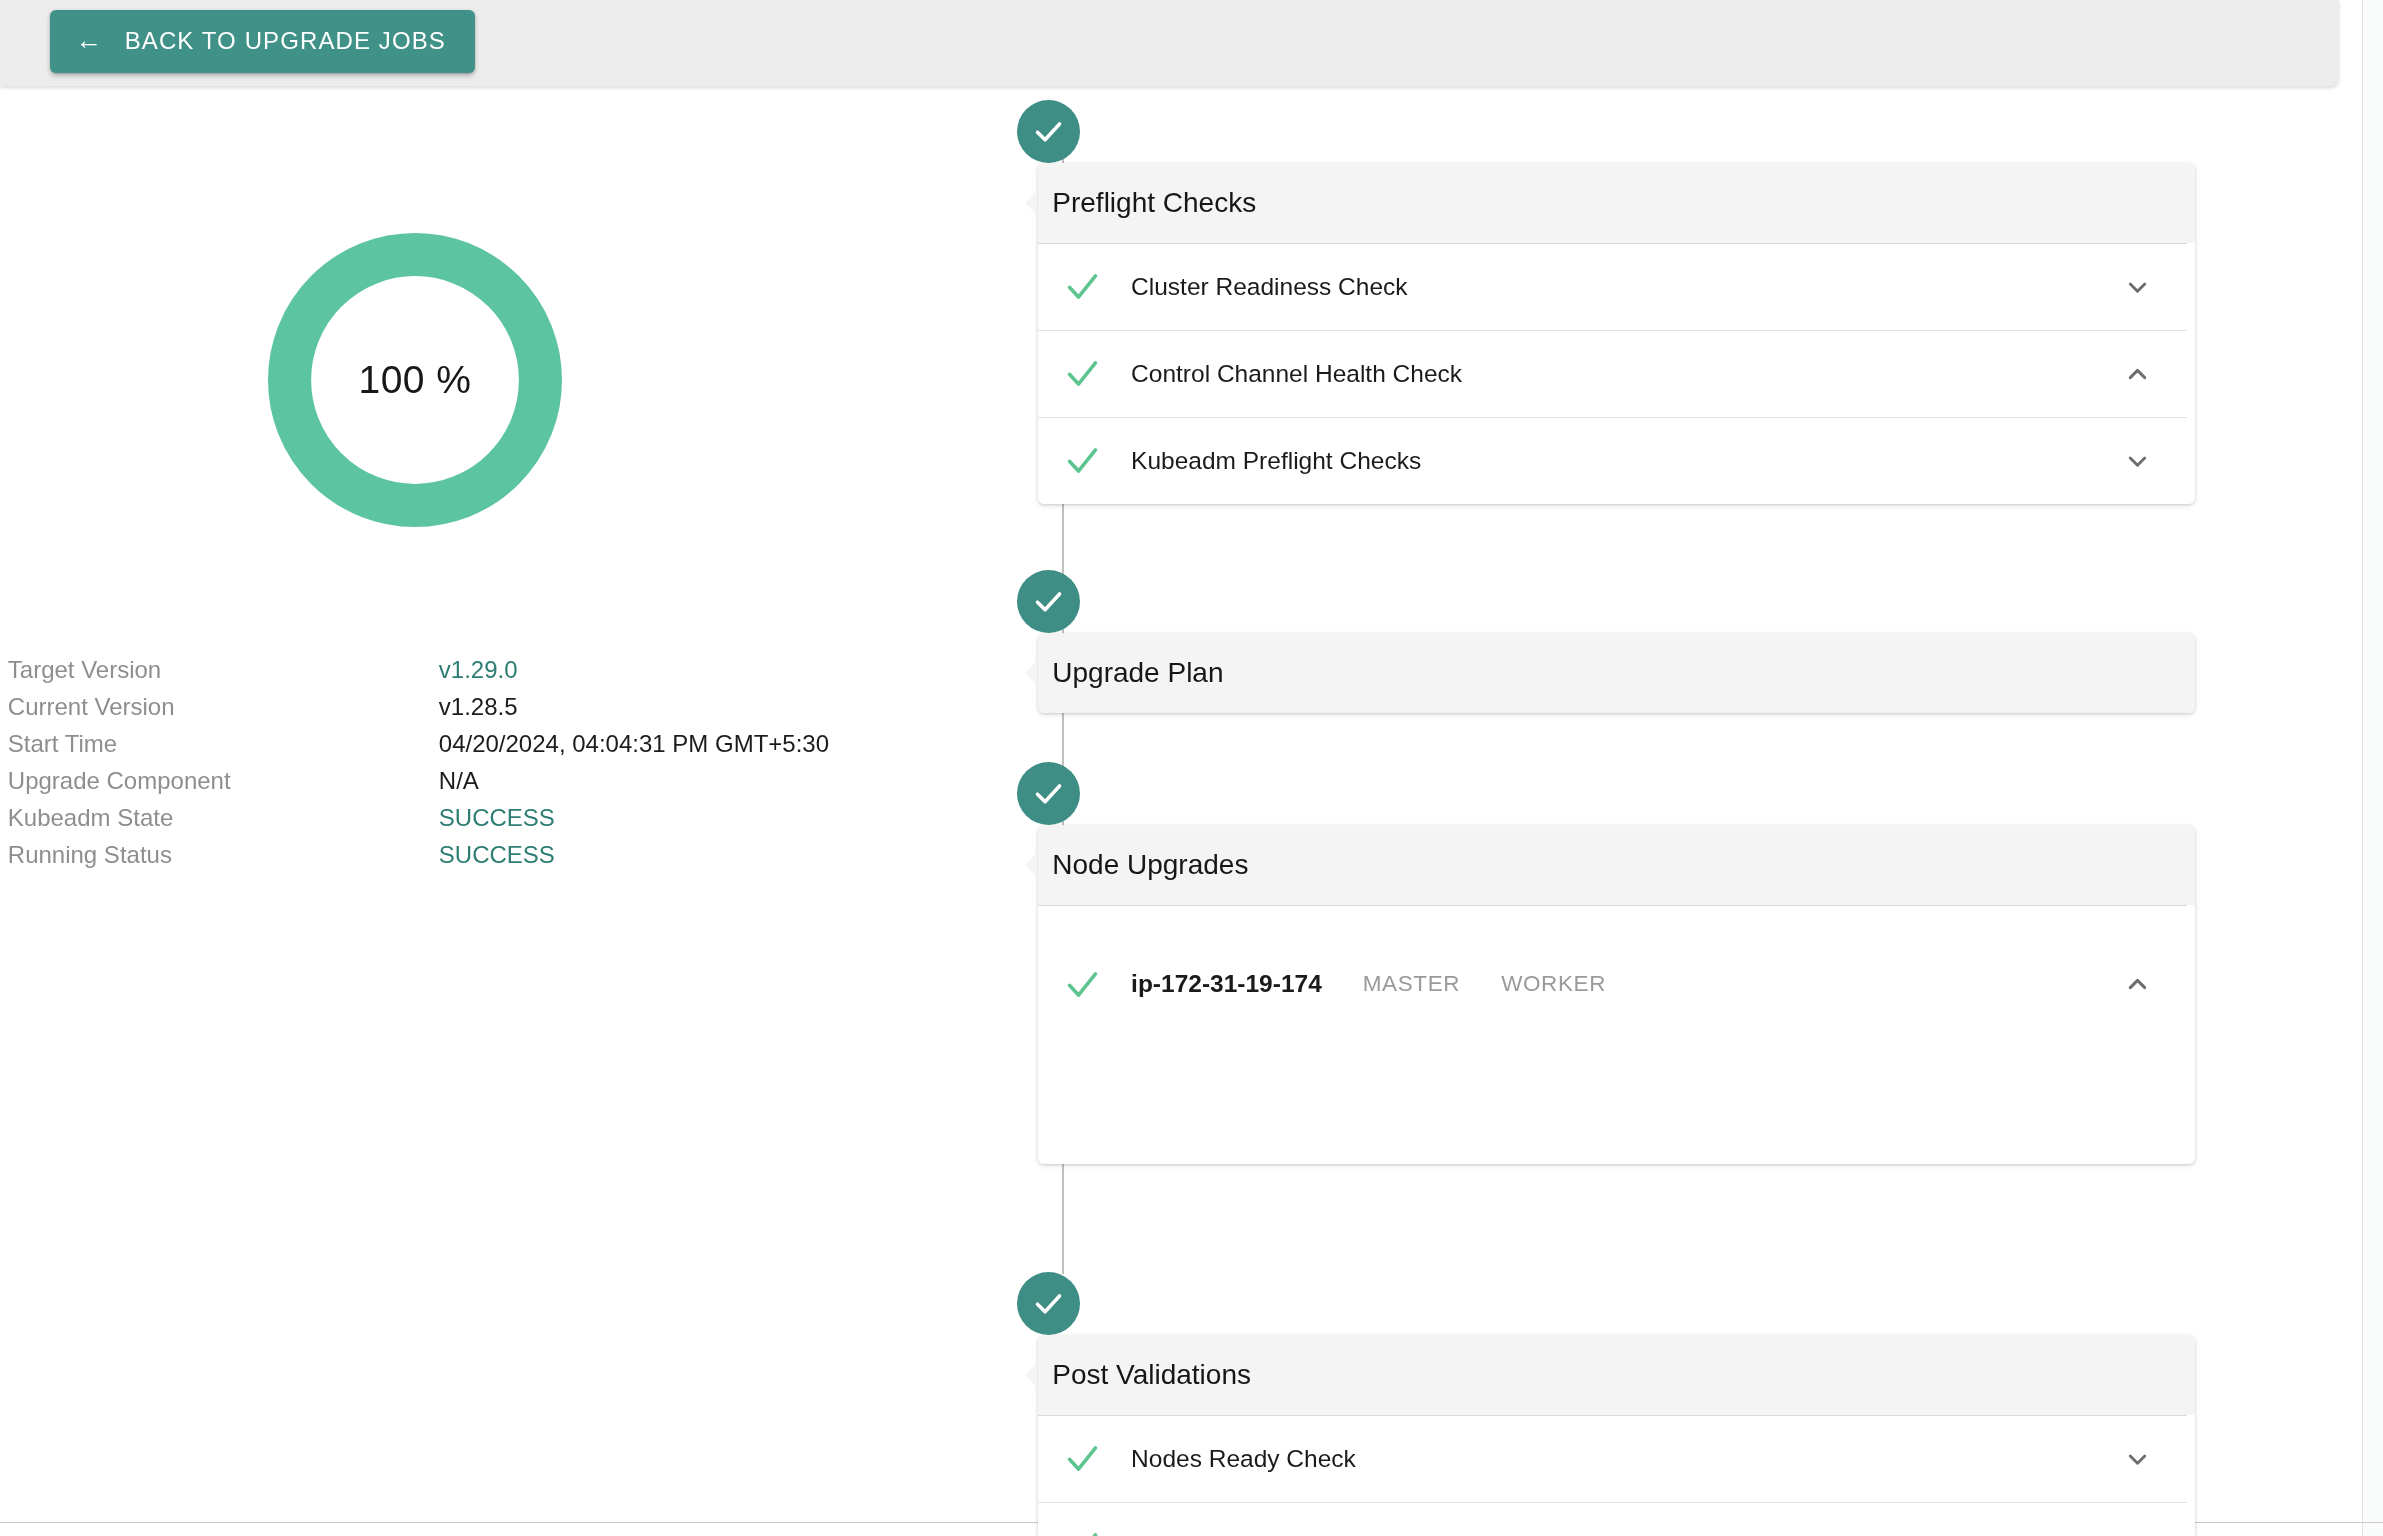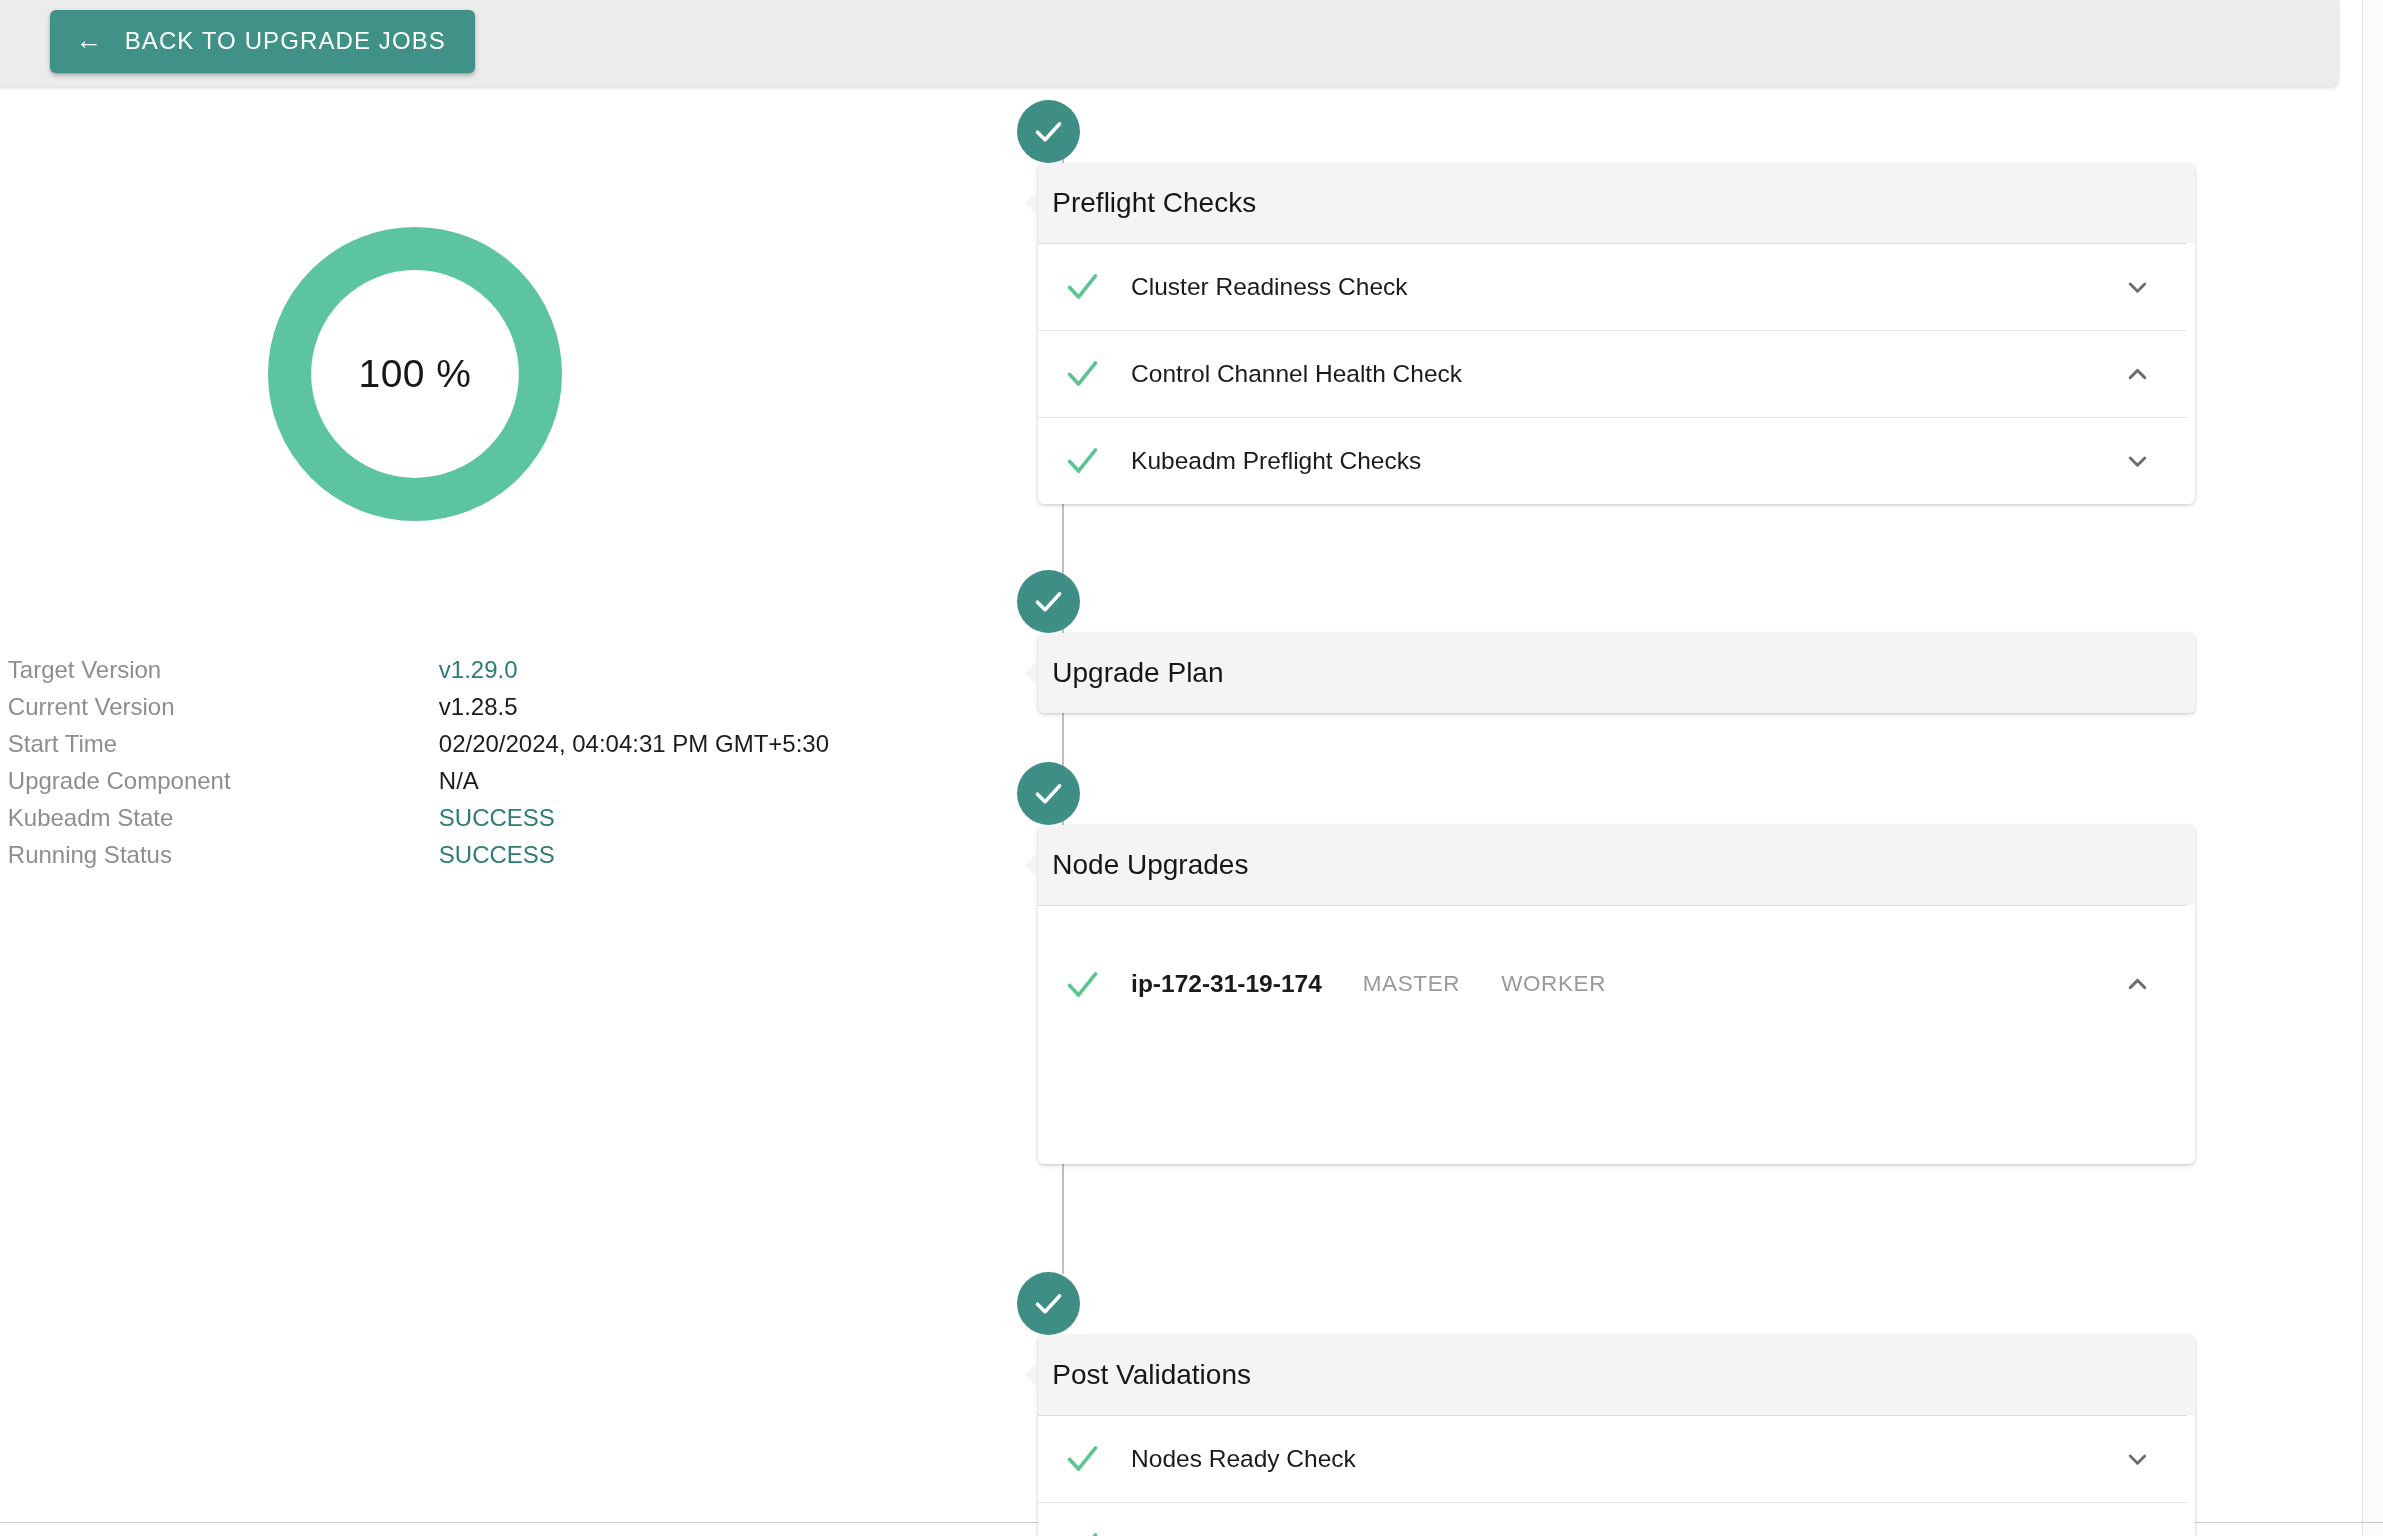--- a/index.html
+++ b/index.html
@@ -67,21 +67,21 @@
 
   
   .left-col {
     position: absolute;
     left: 0; top: 86px;
     width: 1010px;
     height: 1411px;
   }
   .donut-wrap {
     position: absolute;
-    left: 268px; top: 141px;
+    left: 268px; top: 147px;
     width: 294px; height: 294px;
   }
   .donut-wrap svg { display: block; }
   .donut-label {
     position: absolute;
     left: 0; top: 0;
     width: 294px; height: 294px;
     display: flex; align-items: center; justify-content: center;
     font-size: 39px;
     color: #181818;
@@ -276,21 +276,21 @@
       <div class="detail-row">
         <div class="detail-label">Target Version</div>
         <div class="detail-value accent">v1.29.0</div>
       </div>
       <div class="detail-row">
         <div class="detail-label">Current Version</div>
         <div class="detail-value">v1.28.5</div>
       </div>
       <div class="detail-row">
         <div class="detail-label">Start Time</div>
-        <div class="detail-value">02/20/2024, 04:04:31 PM GMT+5:30</div>
+        <div class="detail-value">04/20/2024, 04:04:31 PM GMT+5:30</div>
       </div>
       <div class="detail-row">
         <div class="detail-label">Upgrade Component</div>
         <div class="detail-value">N/A</div>
       </div>
       <div class="detail-row">
         <div class="detail-label">Kubeadm State</div>
         <div class="detail-value accent">SUCCESS</div>
       </div>
       <div class="detail-row">

